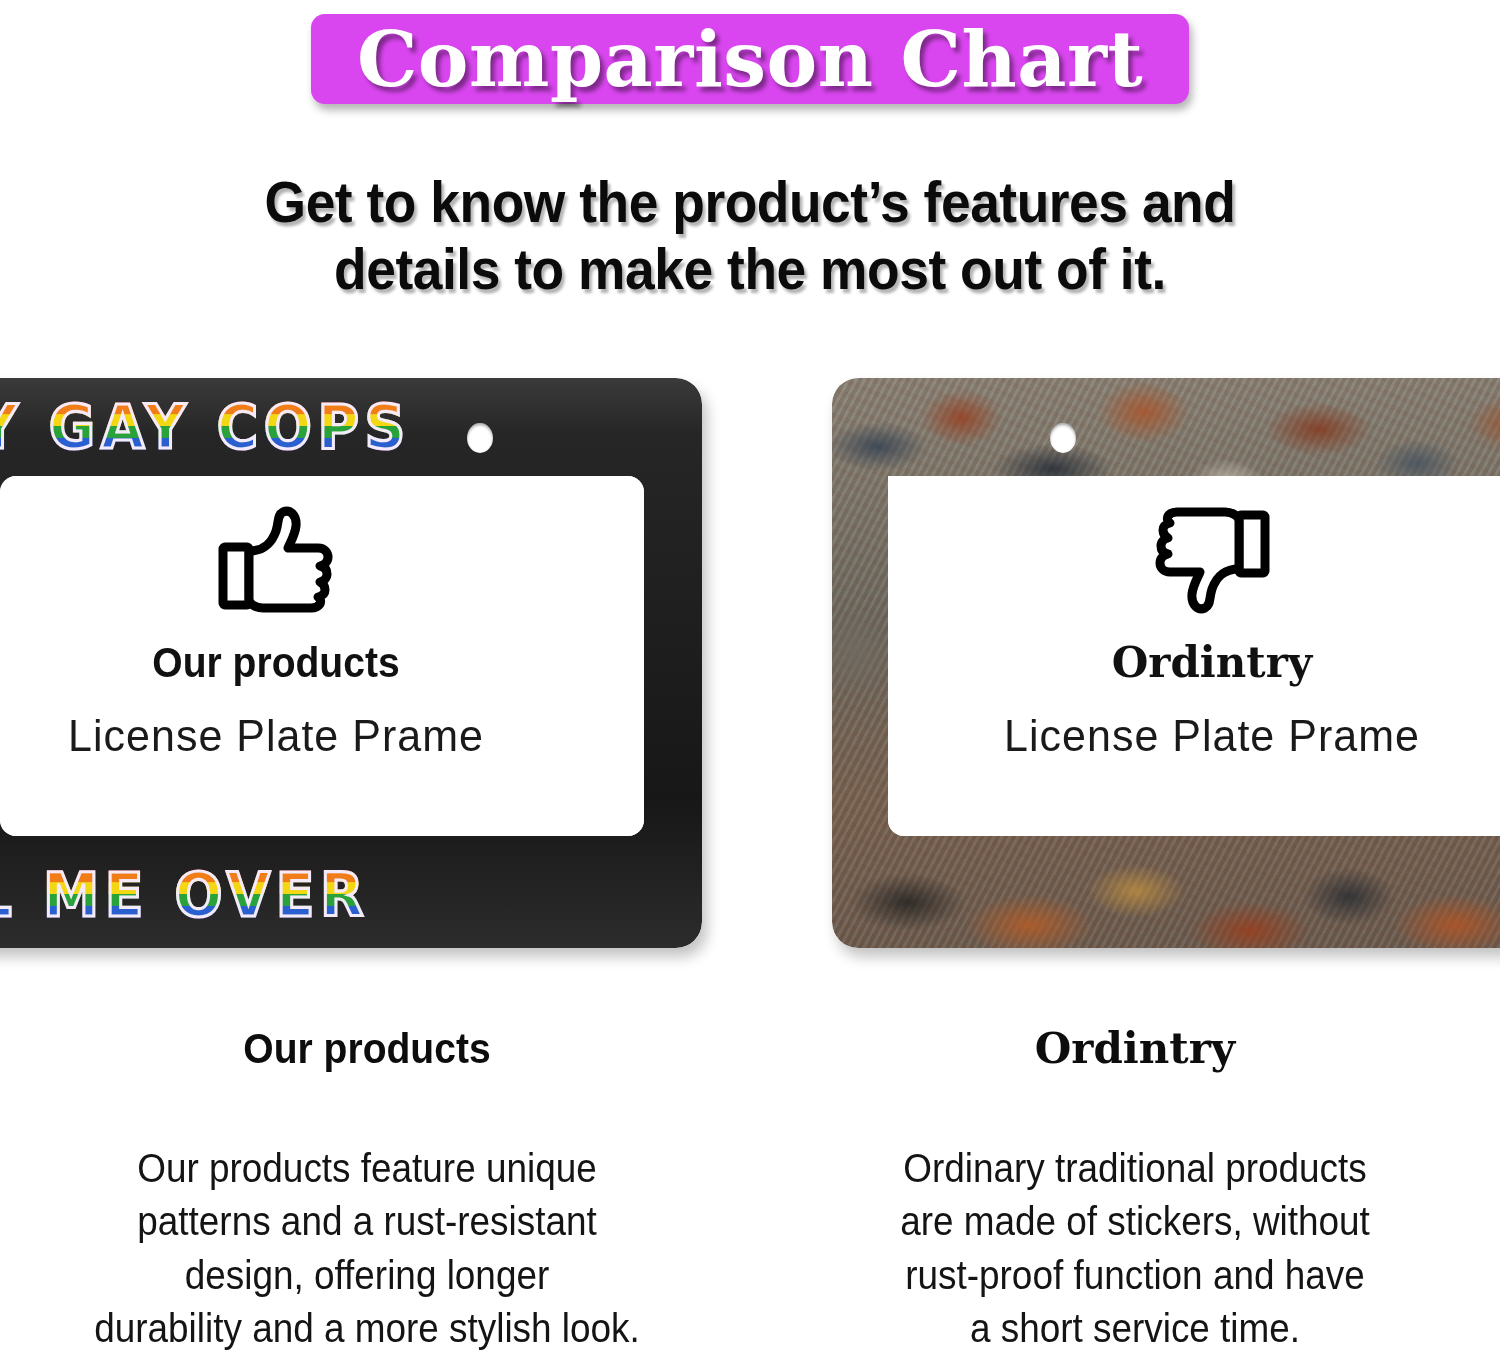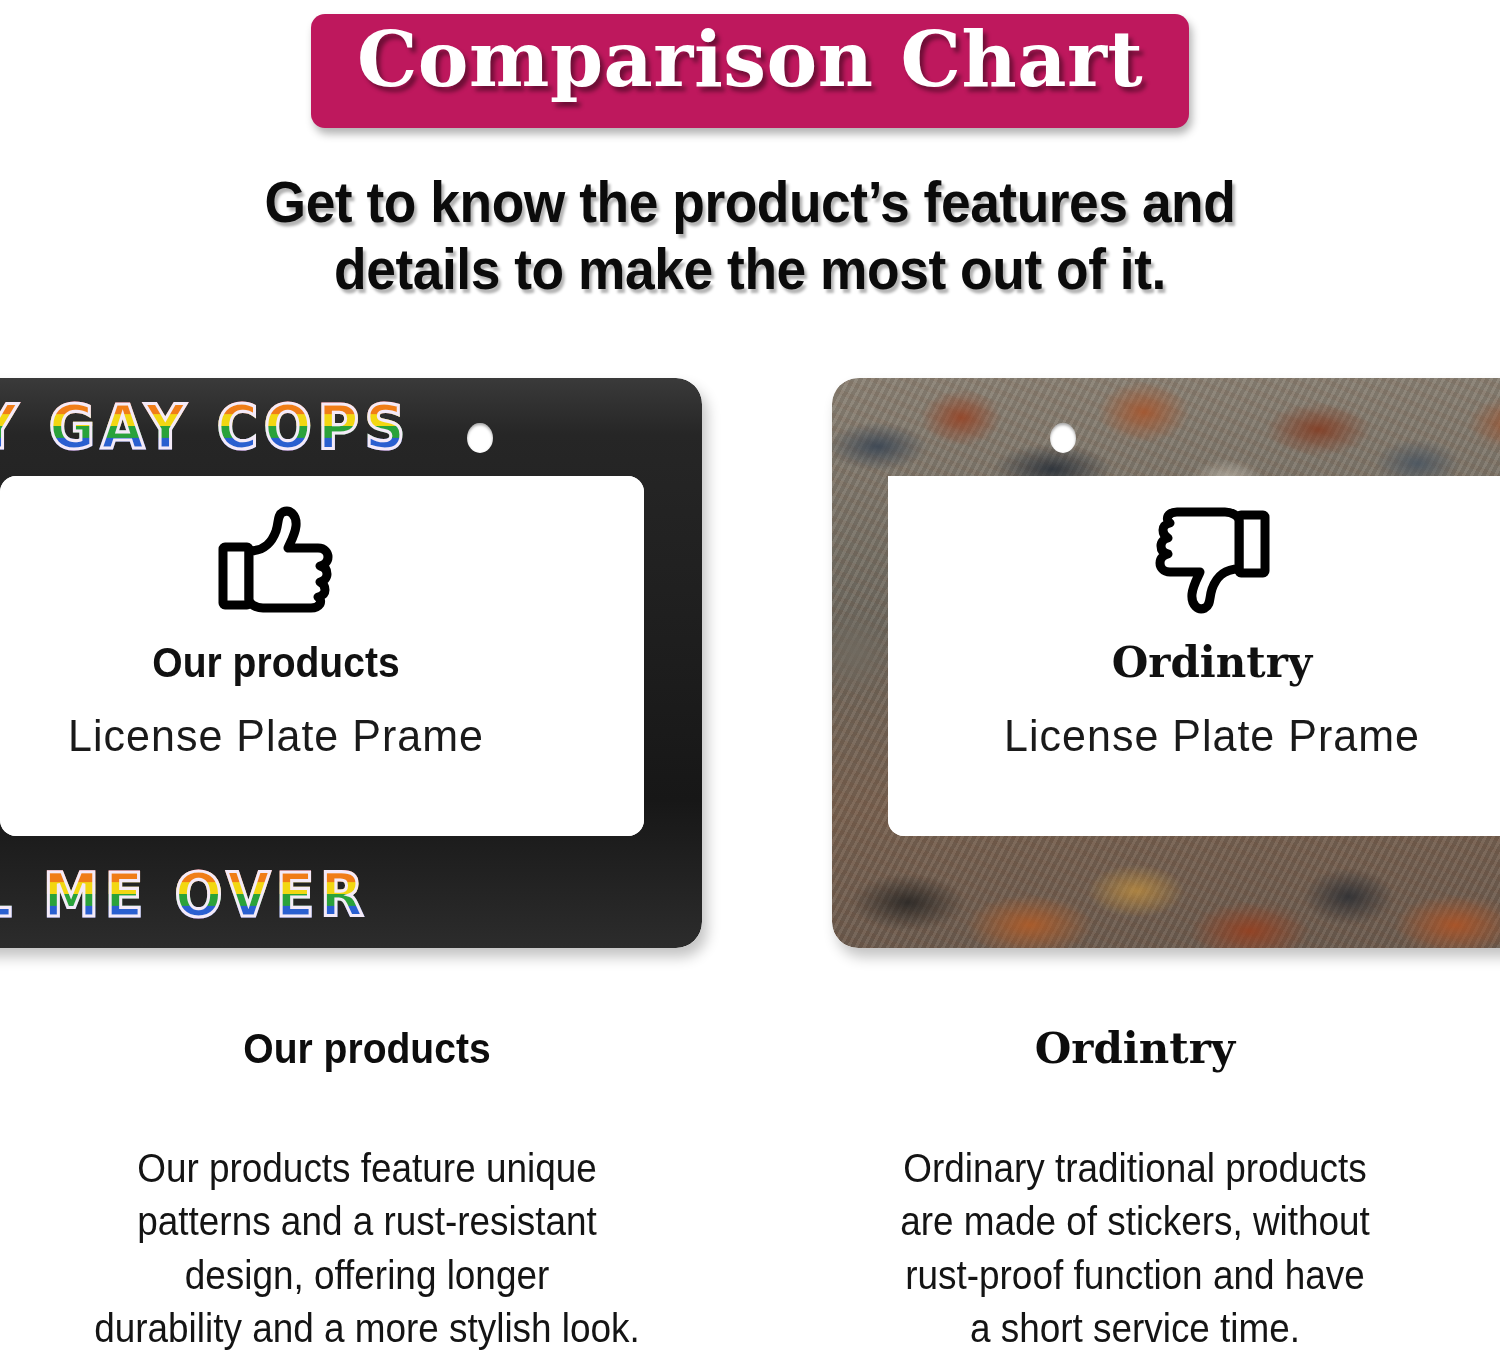--- a/index.html
+++ b/index.html
@@ -19,23 +19,23 @@
   
   .title-wrap {
     position: absolute;
     top: 14px;
     left: 0;
     width: 1500px;
     text-align: center;
   }
   .title-badge {
     display: inline-block;
-    background: #be185d;
+    background: #d946ef;
     border-radius: 14px;
-    padding: 6px 46px 28px 46px;
+    padding: 6px 46px 4px 46px;
     box-shadow: 3px 6px 9px rgba(0,0,0,0.30);
   }
   .title-badge .title-text {
     font-family: "DejaVu Serif", "Liberation Serif", serif;
     font-weight: bold;
     font-size: 76px;
     line-height: 1.05;
     color: #ffffff;
     letter-spacing: 0.5px;
     text-shadow: 4px 5px 4px rgba(0,0,0,0.42);

